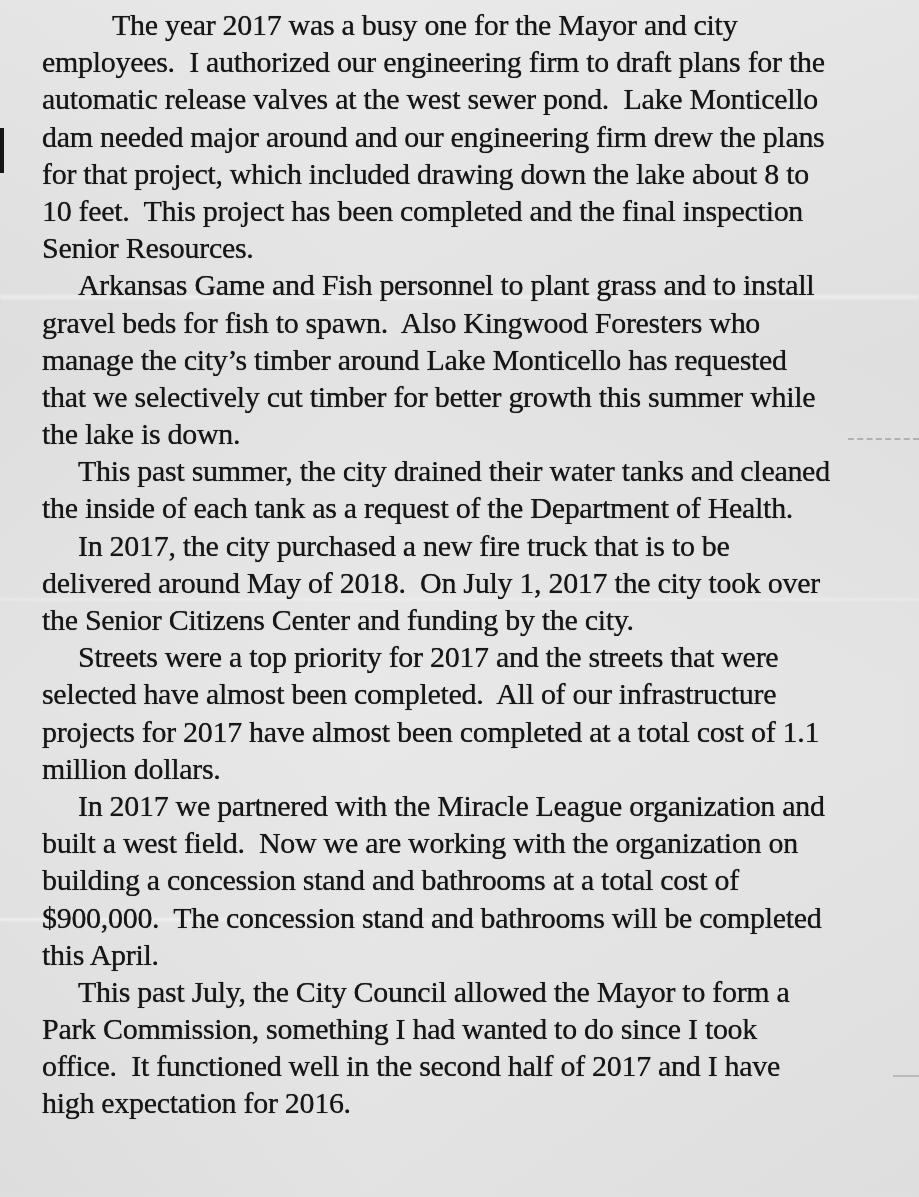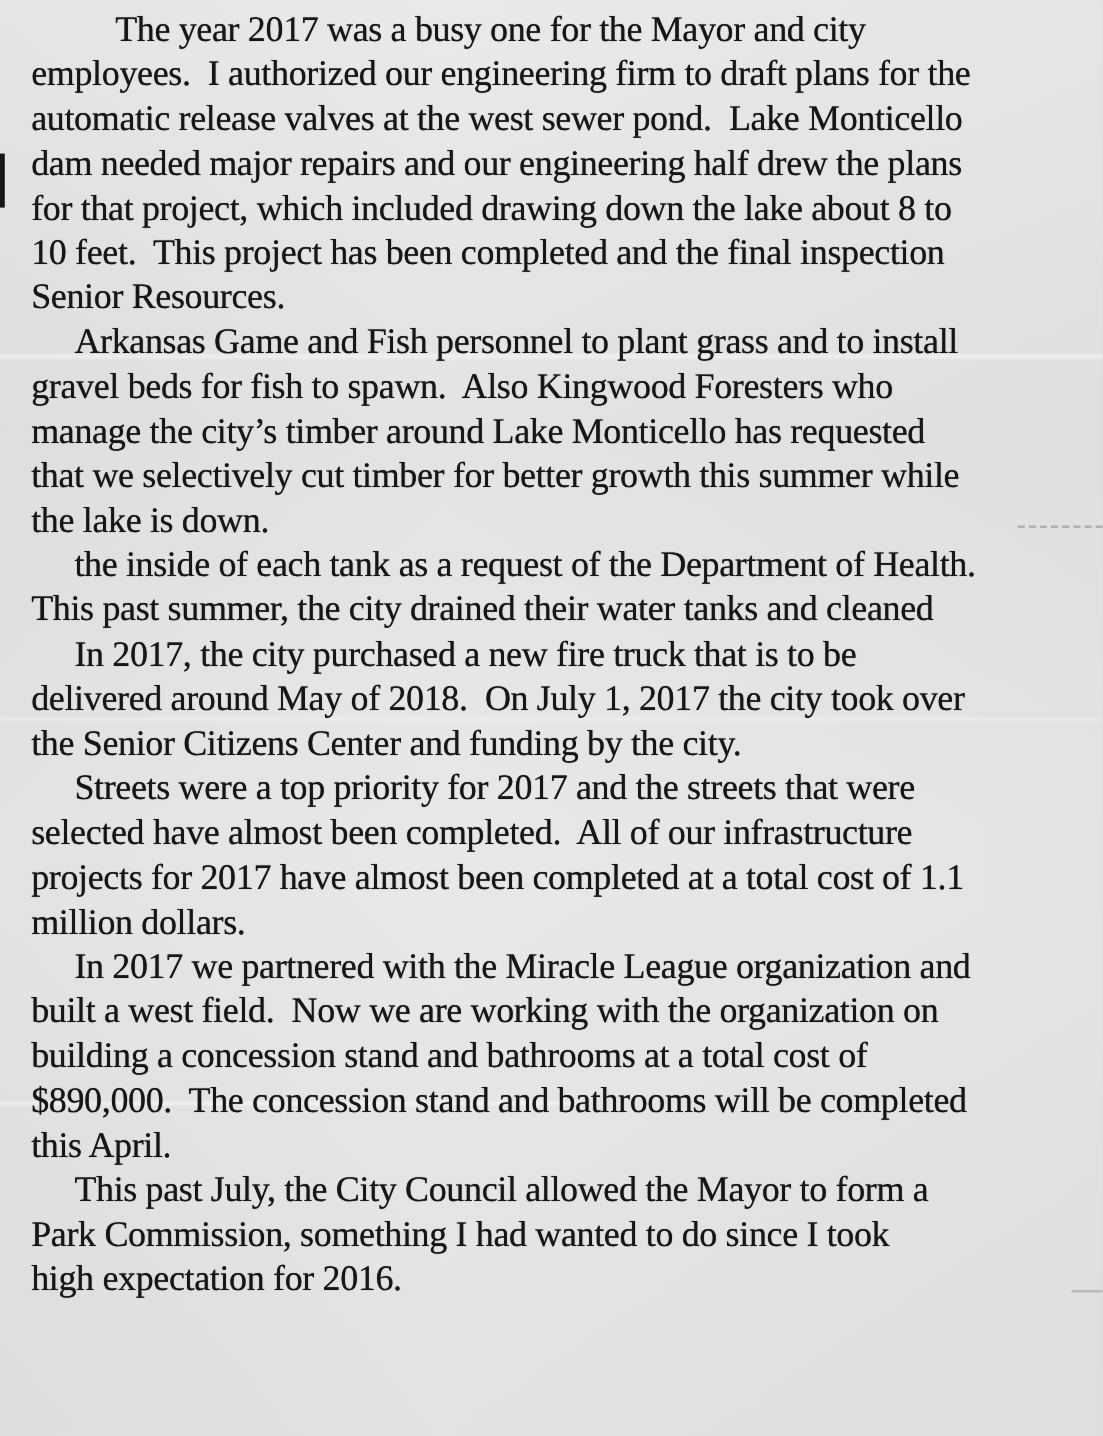--- a/index.html
+++ b/index.html
@@ -17,21 +17,21 @@
     height: 1197px;
     margin: 0 auto;
     background: var(--page-bg);
     background-image:
       linear-gradient(180deg, rgba(255,255,255,0.10) 0%, rgba(0,0,0,0.015) 30%, rgba(255,255,255,0.05) 60%, rgba(0,0,0,0.02) 100%),
       linear-gradient(90deg, rgba(0,0,0,0.02) 0%, rgba(255,255,255,0.04) 40%, rgba(0,0,0,0.015) 100%);
     overflow: hidden;
   }
   .doc-text {
     position: absolute;
-    left: 26px;
+    left: 42px;
     top: 6px;
     right: 4px;
     color: var(--text-color);
     font-size: 30px;
     letter-spacing: -0.3px;
     text-shadow: 0 0 0.7px rgba(10,10,10,0.8);
   }
   .paragraph { }
   .line {
     height: 37.2px;
@@ -82,53 +82,54 @@
   <div class="artifact streak-3"></div>
   <div class="artifact streak-2"></div>
   <div class="artifact dash-line-1"></div>
   <div class="artifact dash-line-2"></div>
 
   <div class="doc-text">
       <div class="paragraph deep-indent">
         <div class="line">The year 2017 was a busy one for the Mayor and city</div>
         <div class="line">employees.  I authorized our engineering firm to draft plans for the</div>
         <div class="line">automatic release valves at the west sewer pond.  Lake Monticello</div>
-        <div class="line">dam needed major repairs and our engineering half drew the plans</div>
+        <div class="line">dam needed major around and our engineering firm drew the plans</div>
         <div class="line">for that project, which included drawing down the lake about 8 to</div>
         <div class="line">10 feet.  This project has been completed and the final inspection</div>
         <div class="line">Senior Resources.</div>
       </div>
       <div class="paragraph">
         <div class="line">Arkansas Game and Fish personnel to plant grass and to install</div>
         <div class="line">gravel beds for fish to spawn.  Also Kingwood Foresters who</div>
         <div class="line">manage the city’s timber around Lake Monticello has requested</div>
         <div class="line">that we selectively cut timber for better growth this summer while</div>
         <div class="line">the lake is down.</div>
       </div>
       <div class="paragraph">
+        <div class="line">This past summer, the city drained their water tanks and cleaned</div>
         <div class="line">the inside of each tank as a request of the Department of Health.</div>
-        <div class="line">This past summer, the city drained their water tanks and cleaned</div>
       </div>
       <div class="paragraph">
         <div class="line">In 2017, the city purchased a new fire truck that is to be</div>
         <div class="line">delivered around May of 2018.  On July 1, 2017 the city took over</div>
         <div class="line">the Senior Citizens Center and funding by the city.</div>
       </div>
       <div class="paragraph">
         <div class="line">Streets were a top priority for 2017 and the streets that were</div>
         <div class="line">selected have almost been completed.  All of our infrastructure</div>
         <div class="line">projects for 2017 have almost been completed at a total cost of 1.1</div>
         <div class="line">million dollars.</div>
       </div>
       <div class="paragraph">
         <div class="line">In 2017 we partnered with the Miracle League organization and</div>
         <div class="line">built a west field.  Now we are working with the organization on</div>
         <div class="line">building a concession stand and bathrooms at a total cost of</div>
-        <div class="line">$890,000.  The concession stand and bathrooms will be completed</div>
+        <div class="line">$900,000.  The concession stand and bathrooms will be completed</div>
         <div class="line">this April.</div>
       </div>
       <div class="paragraph">
         <div class="line">This past July, the City Council allowed the Mayor to form a</div>
         <div class="line">Park Commission, something I had wanted to do since I took</div>
+        <div class="line">office.  It functioned well in the second half of 2017 and I have</div>
         <div class="line">high expectation for 2016.</div>
       </div>
     </div>
 </div>
 
 </body></html>

